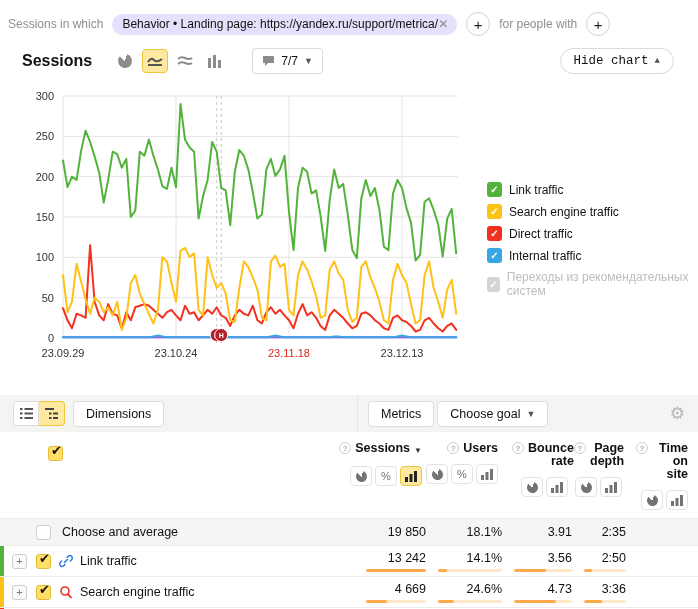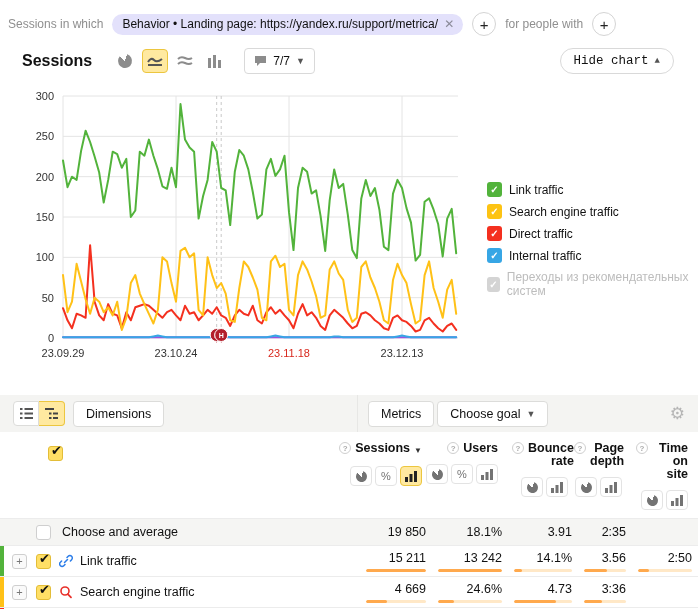--- a/index.html
+++ b/index.html
@@ -1,32 +1,32 @@
 <!DOCTYPE html>
 <html><head>
 <meta charset="utf-8">
 <style>
   * { box-sizing: border-box; margin: 0; padding: 0; }
   html,body { width:698px; height:609px; background:#fff; font-family:"Liberation Sans",sans-serif; color:#111; overflow:hidden; }
 
   
   .filter-bar { display:flex; align-items:center; gap:9px; padding:16px 8px 0 8px; height:32px; }
   .muted { color:#8f8f8f; font-size:12px; }
-  .chip { display:flex; align-items:center; gap:6px; background:#e3e1fb; border-radius:12px; padding:3px 9px 4px 10px; font-size:12px; color:#111; }
+  .chip { display:flex; align-items:center; background:#e3e1fb; border-radius:12px; padding:3px 9px 4px 10px; font-size:12px; color:#111; }
   .chip .x { color:#8a8a98; font-size:12px; cursor:pointer; }
   .plus-btn { width:24px; height:24px; border:1px solid #d4d4d4; border-radius:50%; background:#fff; font-size:15px; color:#222; display:flex; align-items:center; justify-content:center; line-height:1; cursor:pointer; }
 
   
   .chart-head { display:flex; align-items:center; margin-top:14px; padding:0 24px 0 22px; height:30px; gap:8px; }
   .chart-title { font-size:16px; font-weight:bold; margin-right:12px; }
   .ct-icons { display:flex; align-items:center; gap:4px; }
   .ct-btn { width:26px; height:24px; border:1px solid transparent; border-radius:4px; display:flex; align-items:center; justify-content:center; cursor:pointer; color:#8c8c8c; }
   .ct-btn.selected { background:#ffe9a0; border-color:#ecc63f; color:#555; }
   .pie-glyph { width:14px; height:14px; border-radius:50%; background:conic-gradient(#8c8c8c 0 295deg, transparent 295deg 360deg); transform:rotate(18deg); }
-  .anno-dd { display:flex; align-items:center; gap:6px; border:1px solid #d9d9d9; border-radius:4px; background:#fff; height:26px; padding:0 9px; font-size:12px; margin-left:8px; cursor:pointer; }
+  .anno-dd { display:flex; align-items:center; gap:6px; border:1px solid #d9d9d9; border-radius:4px; background:#fff; height:26px; padding:0 9px; font-size:12px; margin-left:16px; cursor:pointer; }
   .hide-chart { margin-left:auto; display:flex; align-items:center; gap:6px; border:1px solid #d9d9d9; border-radius:14px; background:#fff; height:26px; padding:0 13px; font-size:12.5px; cursor:pointer;font-family:Liberation Mono, monospace; }
   .chev { font-size:9px; color:#555; }
 
   
   .chart-wrap { position:relative; margin-top:10px; height:284px; }
   .legend { position:absolute; left:487px; top:96px; display:flex; flex-direction:column; gap:7px; }
   .legend-item { display:flex; align-items:center; gap:7px; font-size:12px; cursor:pointer; }
   .legend-box { width:15px; height:15px; border-radius:3px; display:flex; align-items:center; justify-content:center; color:#fff; font-size:10px; font-weight:bold; }
   .legend-item.disabled { color:#bdbdbd; }
 
@@ -357,26 +357,20 @@
     <span class="row-icon">
       <svg width="14" height="14" viewBox="0 0 14 14">
           <path d="M5.5 8.5 L8.5 5.5" stroke="#2b7de9" stroke-width="1.5" stroke-linecap="round"></path>
           <path d="M6 10.5 L4.8 11.7 a2.4 2.4 0 0 1-3.4-3.4 L2.6 7" fill="none" stroke="#2b7de9" stroke-width="1.5" stroke-linecap="round"></path>
           <path d="M8 3.5 L9.2 2.3 a2.4 2.4 0 0 1 3.4 3.4 L11.4 7" fill="none" stroke="#2b7de9" stroke-width="1.5" stroke-linecap="round"></path>
         </svg>
     </span>
     <span class="row-label">Link traffic</span>
   </div>
   <div class="num-cell">
-      <span class="num-val">15 211</span>
-      <span class="bar-track">
-        <span class="bar-fill" style="display: block; width: 100%;"></span>
-      </span>
-    </div>
-  <div class="num-cell">
       <span class="num-val">13 242</span>
       <span class="bar-track">
         <span class="bar-fill" style="display: block; width: 100%;"></span>
       </span>
     </div>
   <div class="num-cell">
       <span class="num-val">14.1%</span>
       <span class="bar-track">
         <span class="bar-fill" style="display: block; width: 14%;"></span>
       </span>

